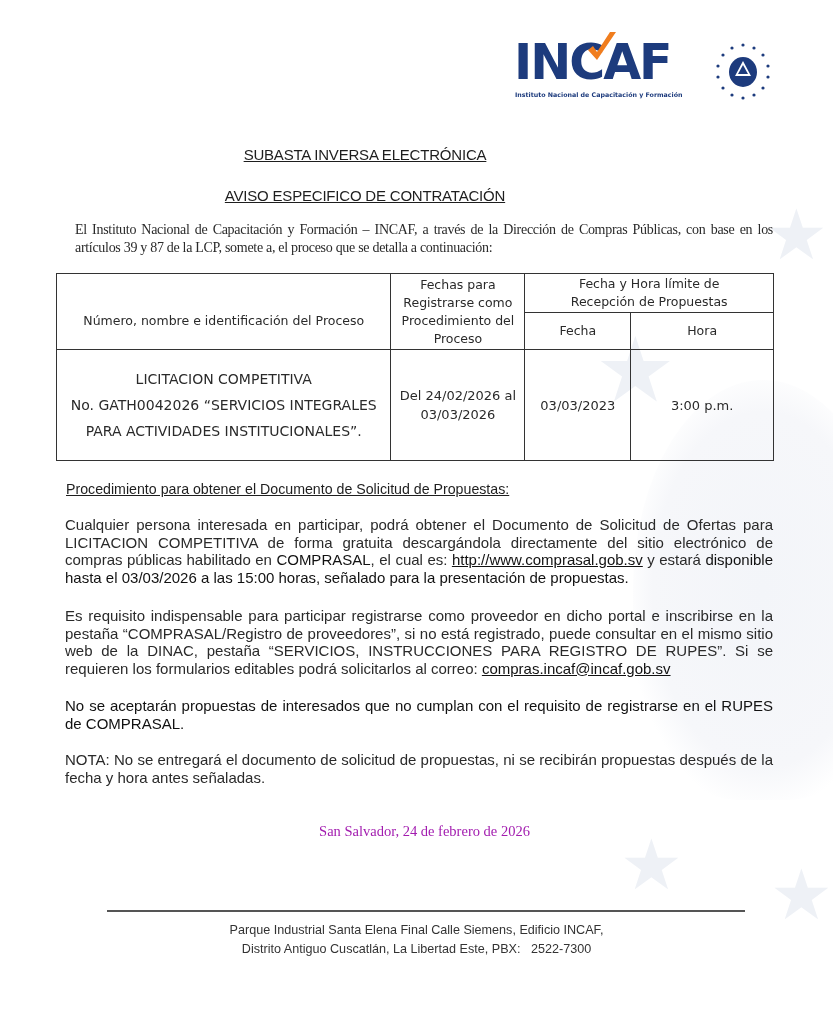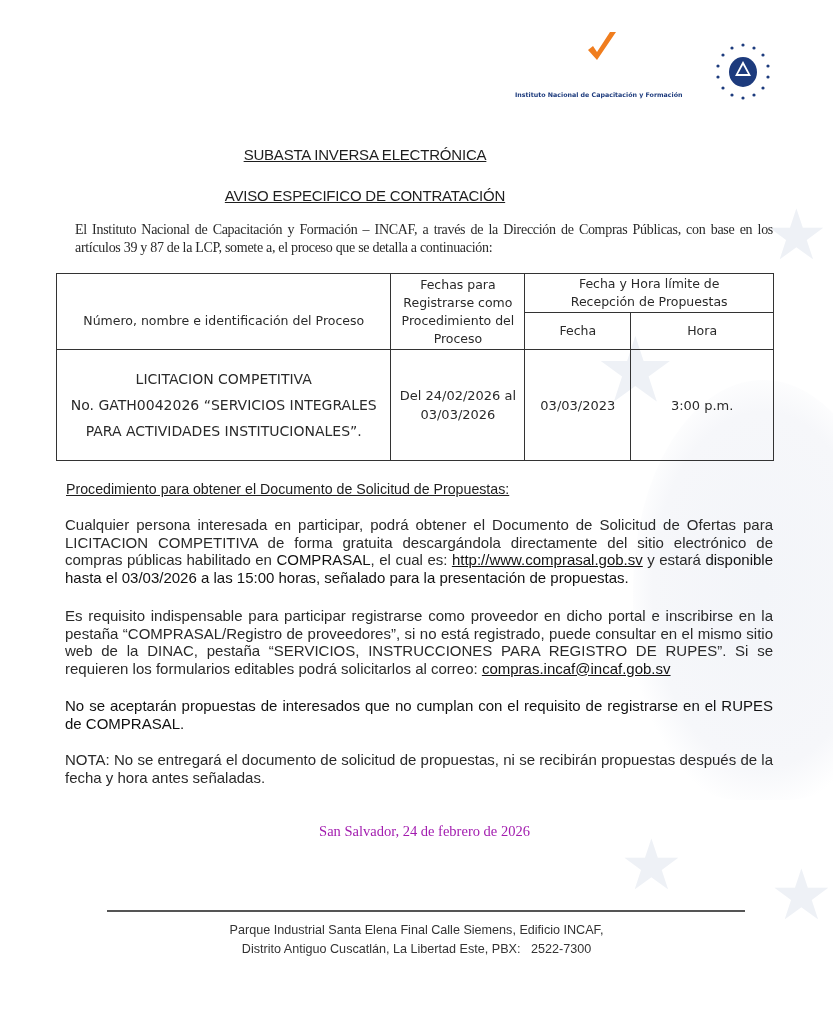--- a/index.html
+++ b/index.html
@@ -43,20 +43,21 @@
 
 <div class="watermark" style="left:0;top:0;width:833px;height:1024px;">
   <span class="wm-star" style="left:765px;top:200px;">★</span>
   <span class="wm-star" style="left:595px;top:325px;font-size:90px;">★</span>
   <span class="wm-star" style="left:620px;top:830px;">★</span>
   <span class="wm-star" style="left:770px;top:860px;">★</span>
   <div class="wm-seal"></div>
 </div>
 
 <div class="logo-wrap">
+  <div class="logo-text">INCAF</div>
   <svg class="logo-check" viewBox="0 0 34 34">
     <path d="M4 20 L13 30 L32 2 L26 2 L13 22 L9 16 Z" fill="#f07d1e"></path>
   </svg>
   <div class="logo-sub">Instituto Nacional de Capacitación y Formación</div>
 </div>
 
 <div class="seal-wrap">
   <svg viewBox="0 0 62 62" width="62" height="62">
     <g fill="#1d3b7d">
       <circle cx="31" cy="5" r="1.6"></circle>

